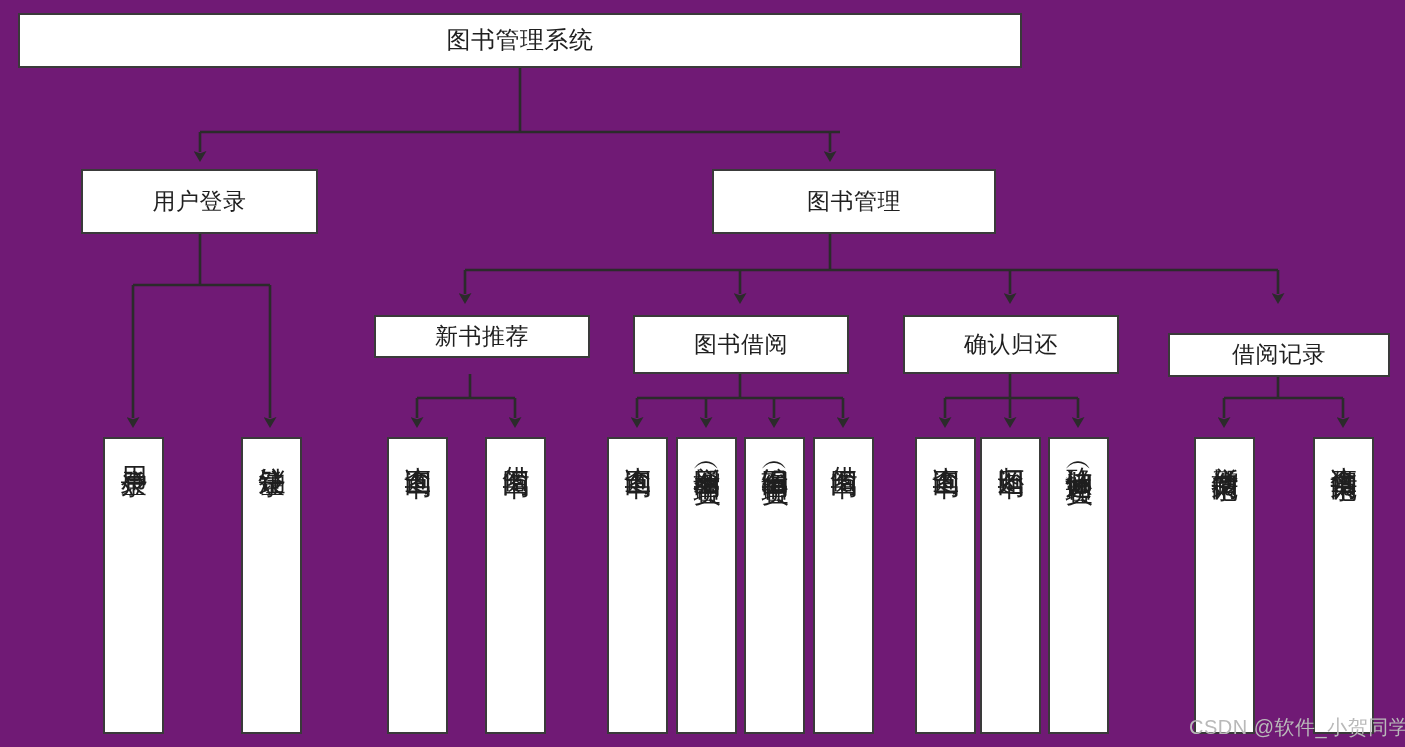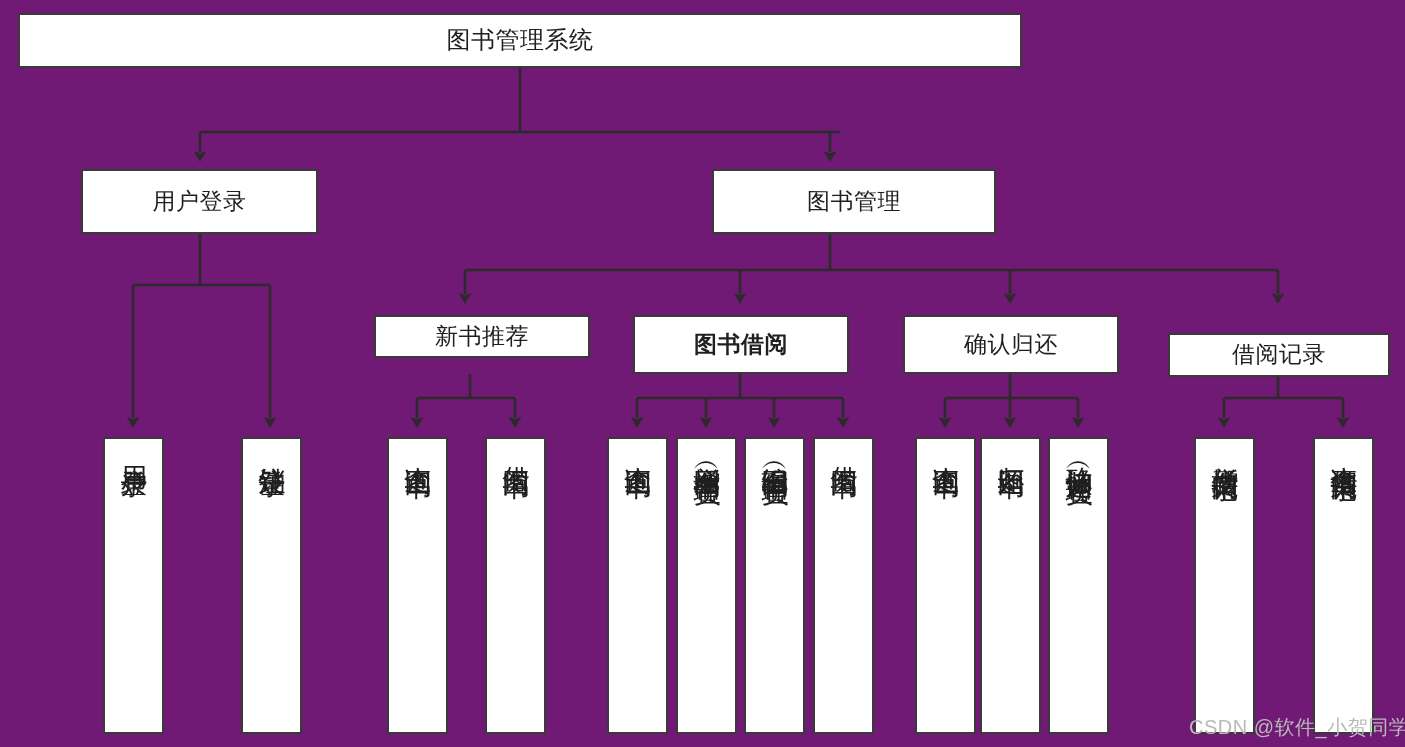--- a/index.html
+++ b/index.html
@@ -127,21 +127,21 @@
   </div>
 
   <div class="node h" style="left:712px;top:169px;width:284px;height:65px;">
     <span class="lbl">图书管理</span>
   </div>
 
   <div class="node h" style="left:362px;top:315px;width:216px;height:43px;margin-left:12px;">
     <span class="lbl">新书推荐</span>
   </div>
 
-  <div class="node h" style="left:633px;top:315px;width:216px;height:59px;font-weight:bold;">
+  <div class="node h" style="left:633px;top:315px;width:216px;height:59px;">
     <span class="lbl">图书借阅</span>
   </div>
 
   <div class="node h" style="left:903px;top:315px;width:216px;height:59px;">
     <span class="lbl">确认归还</span>
   </div>
 
   <div class="node h" style="left:1168px;top:333px;width:222px;height:44px;">
     <span class="lbl">借阅记录</span>
   </div>

